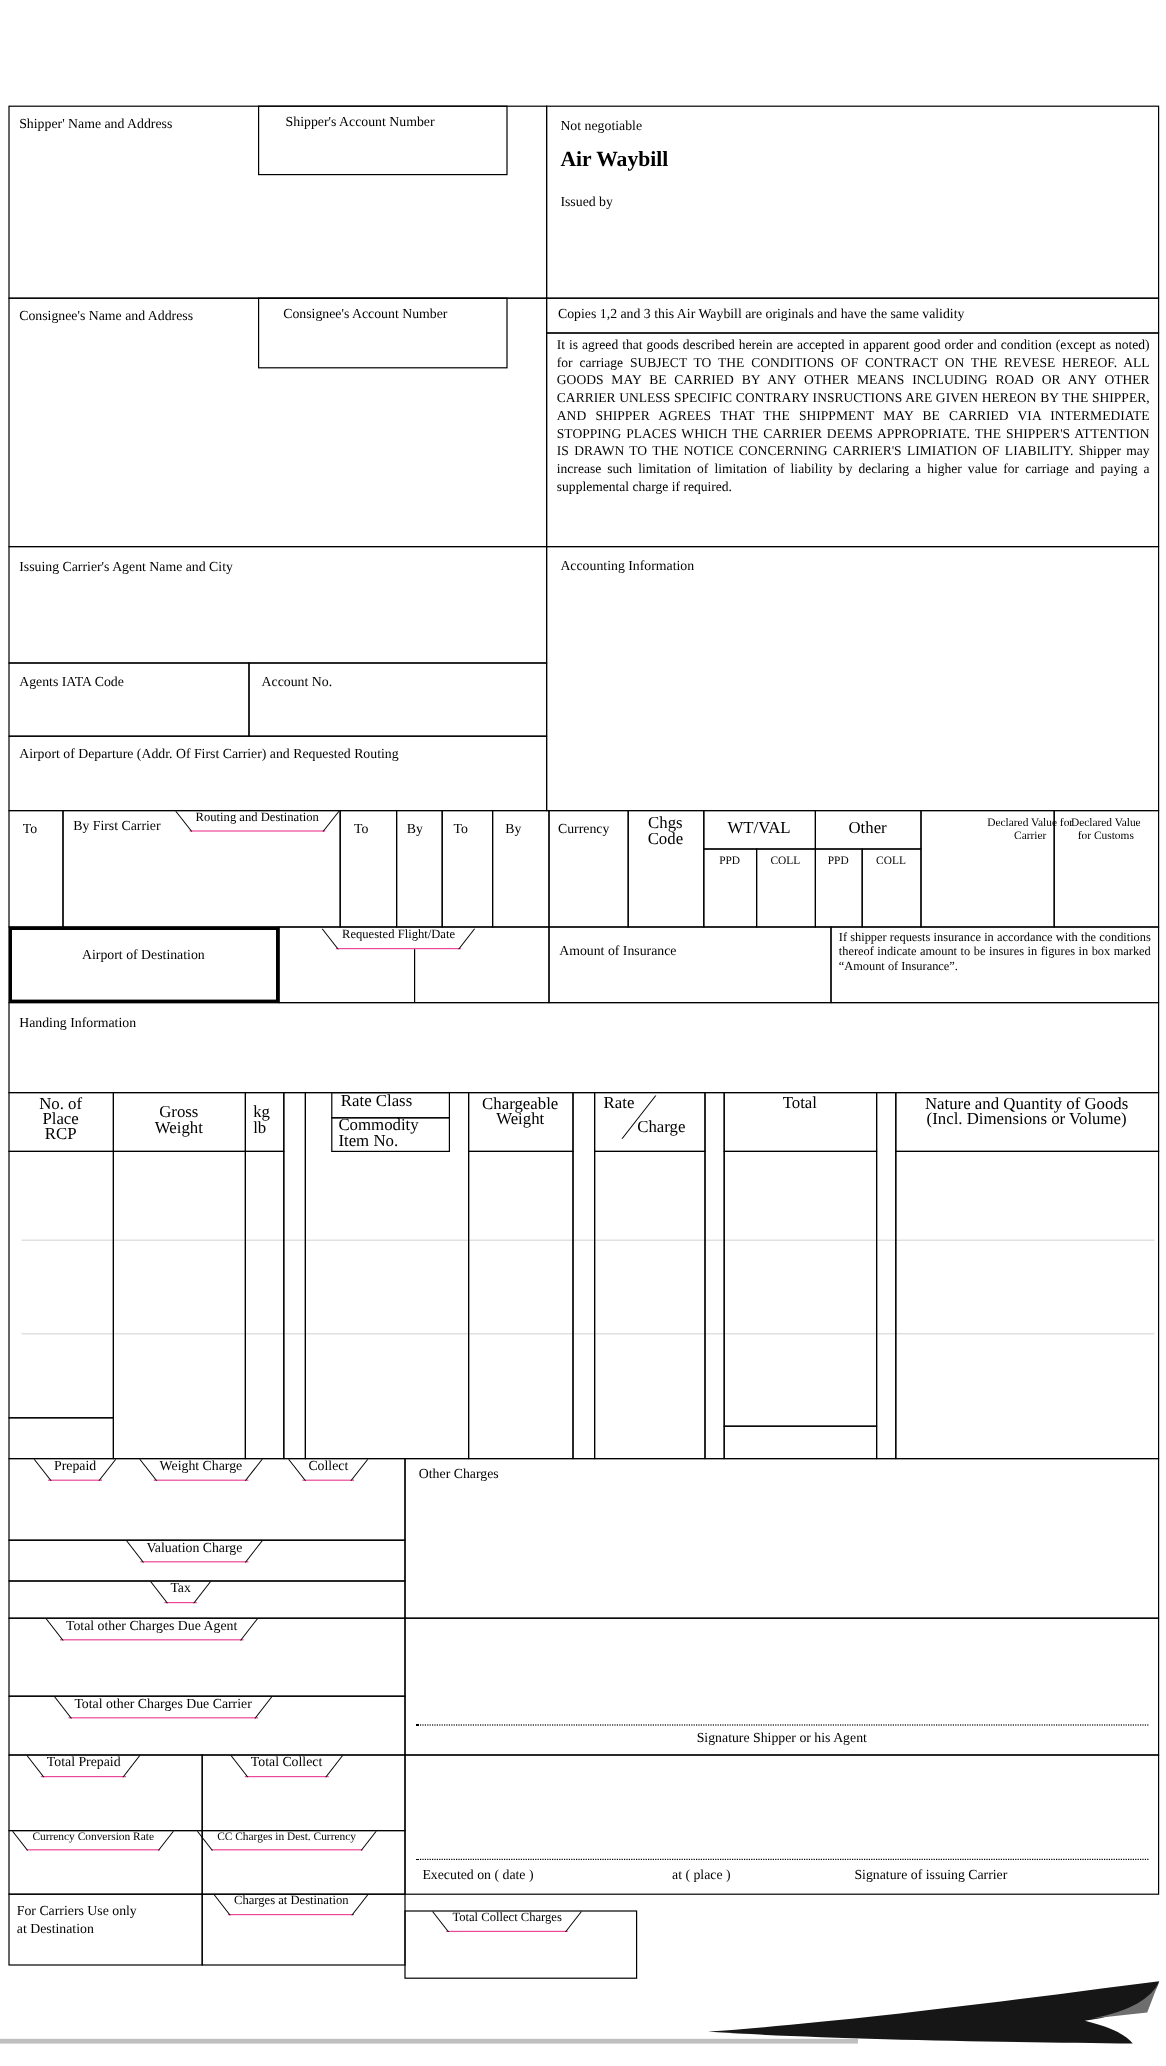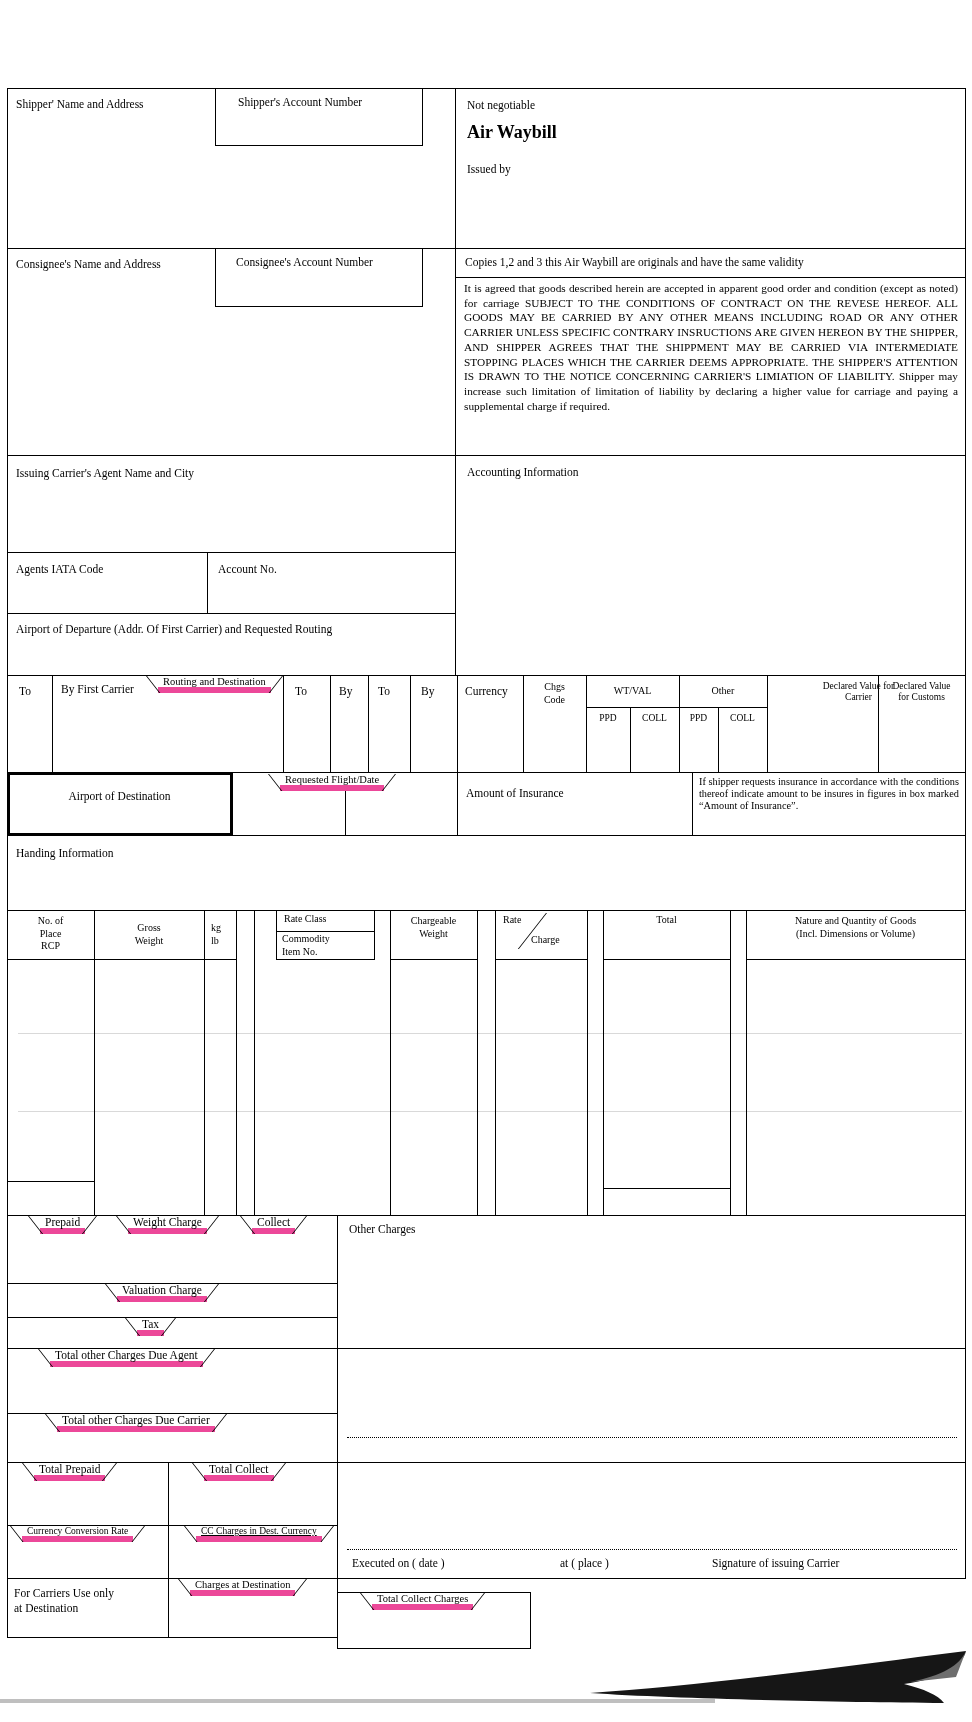--- a/index.html
+++ b/index.html
@@ -5,32 +5,32 @@
   html,body{margin:0;padding:0;background:#fff;}
   .page{position:relative;width:972px;height:1722px;background:#fff;
         font-family:"Liberation Serif", serif;color:#000;overflow:hidden;}
   .bx{position:absolute;border:1px solid #000;box-sizing:border-box;background:transparent;}
   .thick{border-width:3px;}
   .lb{position:absolute;white-space:nowrap;}
   .pre{white-space:pre-line;}
   .c{text-align:center;}
   .j{text-align:justify;white-space:normal;}
   .f11{font-size:11.5px;line-height:14px;}
-  .f10{font-size:10px;line-height:12.5px;}
+  .f10{font-size:14px;line-height:12.5px;}
   .f9{font-size:9.5px;line-height:11px;}
   .title{font-size:18px;font-weight:bold;}
   
   .flag{position:absolute;display:flex;align-items:stretch;height:18px;font-size:11.5px;}
   .flag.sm{height:16px;font-size:9.5px;}
   .flag.md{height:17px;font-size:10.5px;}
   .flag .sl{width:12px;position:relative;}
   .flag .sl::after{content:"";position:absolute;top:0;bottom:0;width:1px;background:#000;}
   .flag .sl.l::after{left:0;transform:skewX(38deg);transform-origin:top left;}
   .flag .sl.r::after{right:0;transform:skewX(-38deg);transform-origin:top right;}
-  .flag .lbl{border-bottom:6px solid #ec4899;padding:0 5px 1px 5px;white-space:nowrap;}
+  .flag .lbl{border-bottom:1px solid #ec4899;padding:0 5px 1px 5px;white-space:nowrap;}
   .stem{position:absolute;width:1px;background:#000;}
   .diag{position:absolute;width:1px;background:#000;transform:skewX(-38deg);transform-origin:top;}
   .grayline{position:absolute;height:1px;background:#d9d9d9;}
   .dotted{position:absolute;border-bottom:1.5px dotted #000;height:1px;}
   .strip{position:absolute;background:#bfbfbf;}
 </style>
 </head>
 <body>
 
 <div class="page">
@@ -233,40 +233,41 @@
       <span class="lbl">Total Collect</span>
       <i class="sl r"></i>
   </div>
   <div class="bx" style="left:7px;top:1525px;width:162px;height:54px;"></div>
   <div class="flag sm" style="left:10px;top:1526px;">
     <i class="sl l"></i>
       <span class="lbl">Currency Conversion Rate</span>
       <i class="sl r"></i>
   </div>
   <div class="bx" style="left:168px;top:1525px;width:170px;height:54px;"></div>
-  <div class="flag sm" style="left:184px;top:1526px;text-decoration:underline;">
+  <div class="flag sm" style="left:164px;top:1526px;">
     <i class="sl l"></i>
       <span class="lbl">CC Charges in Dest. Currency</span>
       <i class="sl r"></i>
   </div>
   <div class="bx" style="left:7px;top:1578px;width:162px;height:60px;"></div>
   <div class="lb f11 pre" style="left:14px;top:1586px;line-height:15px;">For Carriers Use only
 at Destination</div>
   <div class="bx" style="left:168px;top:1578px;width:170px;height:60px;"></div>
   <div class="flag md" style="left:178px;top:1579px;">
     <i class="sl l"></i>
       <span class="lbl">Charges at Destination</span>
       <i class="sl r"></i>
   </div>
 
   <div class="bx" style="left:337px;top:1215px;width:629px;height:134px;"></div>
   <div class="lb f11" style="left:349px;top:1222px;">Other Charges</div>
 
   <div class="bx" style="left:337px;top:1348px;width:629px;height:115px;"></div>
   <div class="dotted" style="left:347px;top:1436px;width:610px;"></div>
+  <div class="lb f11 c" style="left:337px;top:1442px;width:629px;">Signature Shipper or his Agent</div>
 
   <div class="bx" style="left:337px;top:1462px;width:629px;height:117px;"></div>
   <div class="dotted" style="left:347px;top:1548px;width:610px;"></div>
   <div class="lb f11" style="left:352px;top:1556px;">Executed on ( date )</div>
   <div class="lb f11" style="left:560px;top:1556px;">at ( place )</div>
   <div class="lb f11" style="left:712px;top:1556px;">Signature of issuing Carrier</div>
 
   <div class="bx" style="left:337px;top:1592px;width:194px;height:57px;"></div>
   <div class="flag md" style="left:360px;top:1593px;">
     <i class="sl l"></i>

